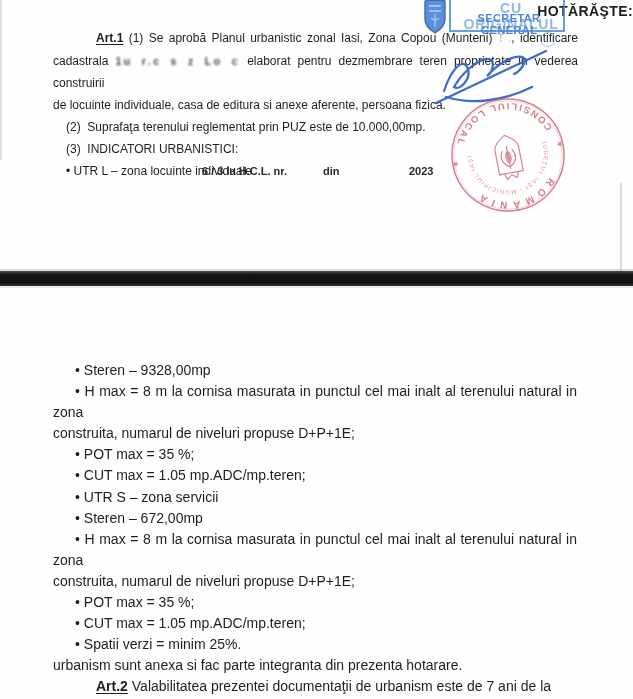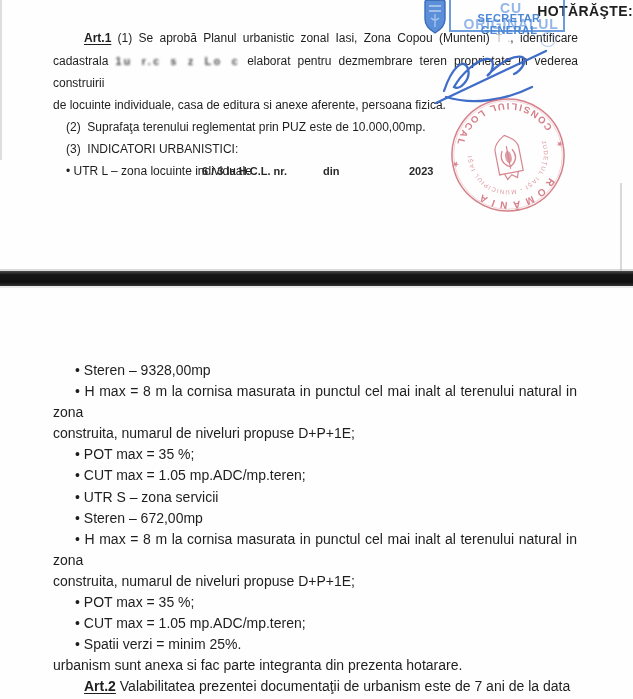--- a/index.html
+++ b/index.html
@@ -15,21 +15,21 @@
     left:50px;right:0;top:3px;text-align:right;
     font-size:14px;font-weight:bold;letter-spacing:.4px;
   }
   .p1-body{
     left:53px;top:27px;width:525px;
     font-size:12px;line-height:22px;
   }
   .ind{text-indent:31px;}
   .ind-s{text-indent:13px;}
   .jline{text-align:justify;text-align-last:justify;}
-  .b-u{font-weight:bold;text-decoration:underline;text-underline-offset:2px;}
+  .b-u{font-weight:bold;text-decoration:underline;text-underline-offset:2px;margin-left:12px;}
   .redact{filter:blur(1px);font-weight:bold;letter-spacing:2.5px;font-size:10.5px;opacity:.85;}
   .faint{opacity:.35;filter:blur(.6px);font-size:10px;}
   .p1-footer{top:165px;font-size:11px;font-weight:bold;color:#2a2a2a;}
   
   .bstamp-box{
     left:449px;top:-10px;width:112px;height:38px;
     border:2px solid rgba(72,132,212,.8);
   }
   .bstamp-l1{
     left:459px;top:0px;width:104px;text-align:center;

